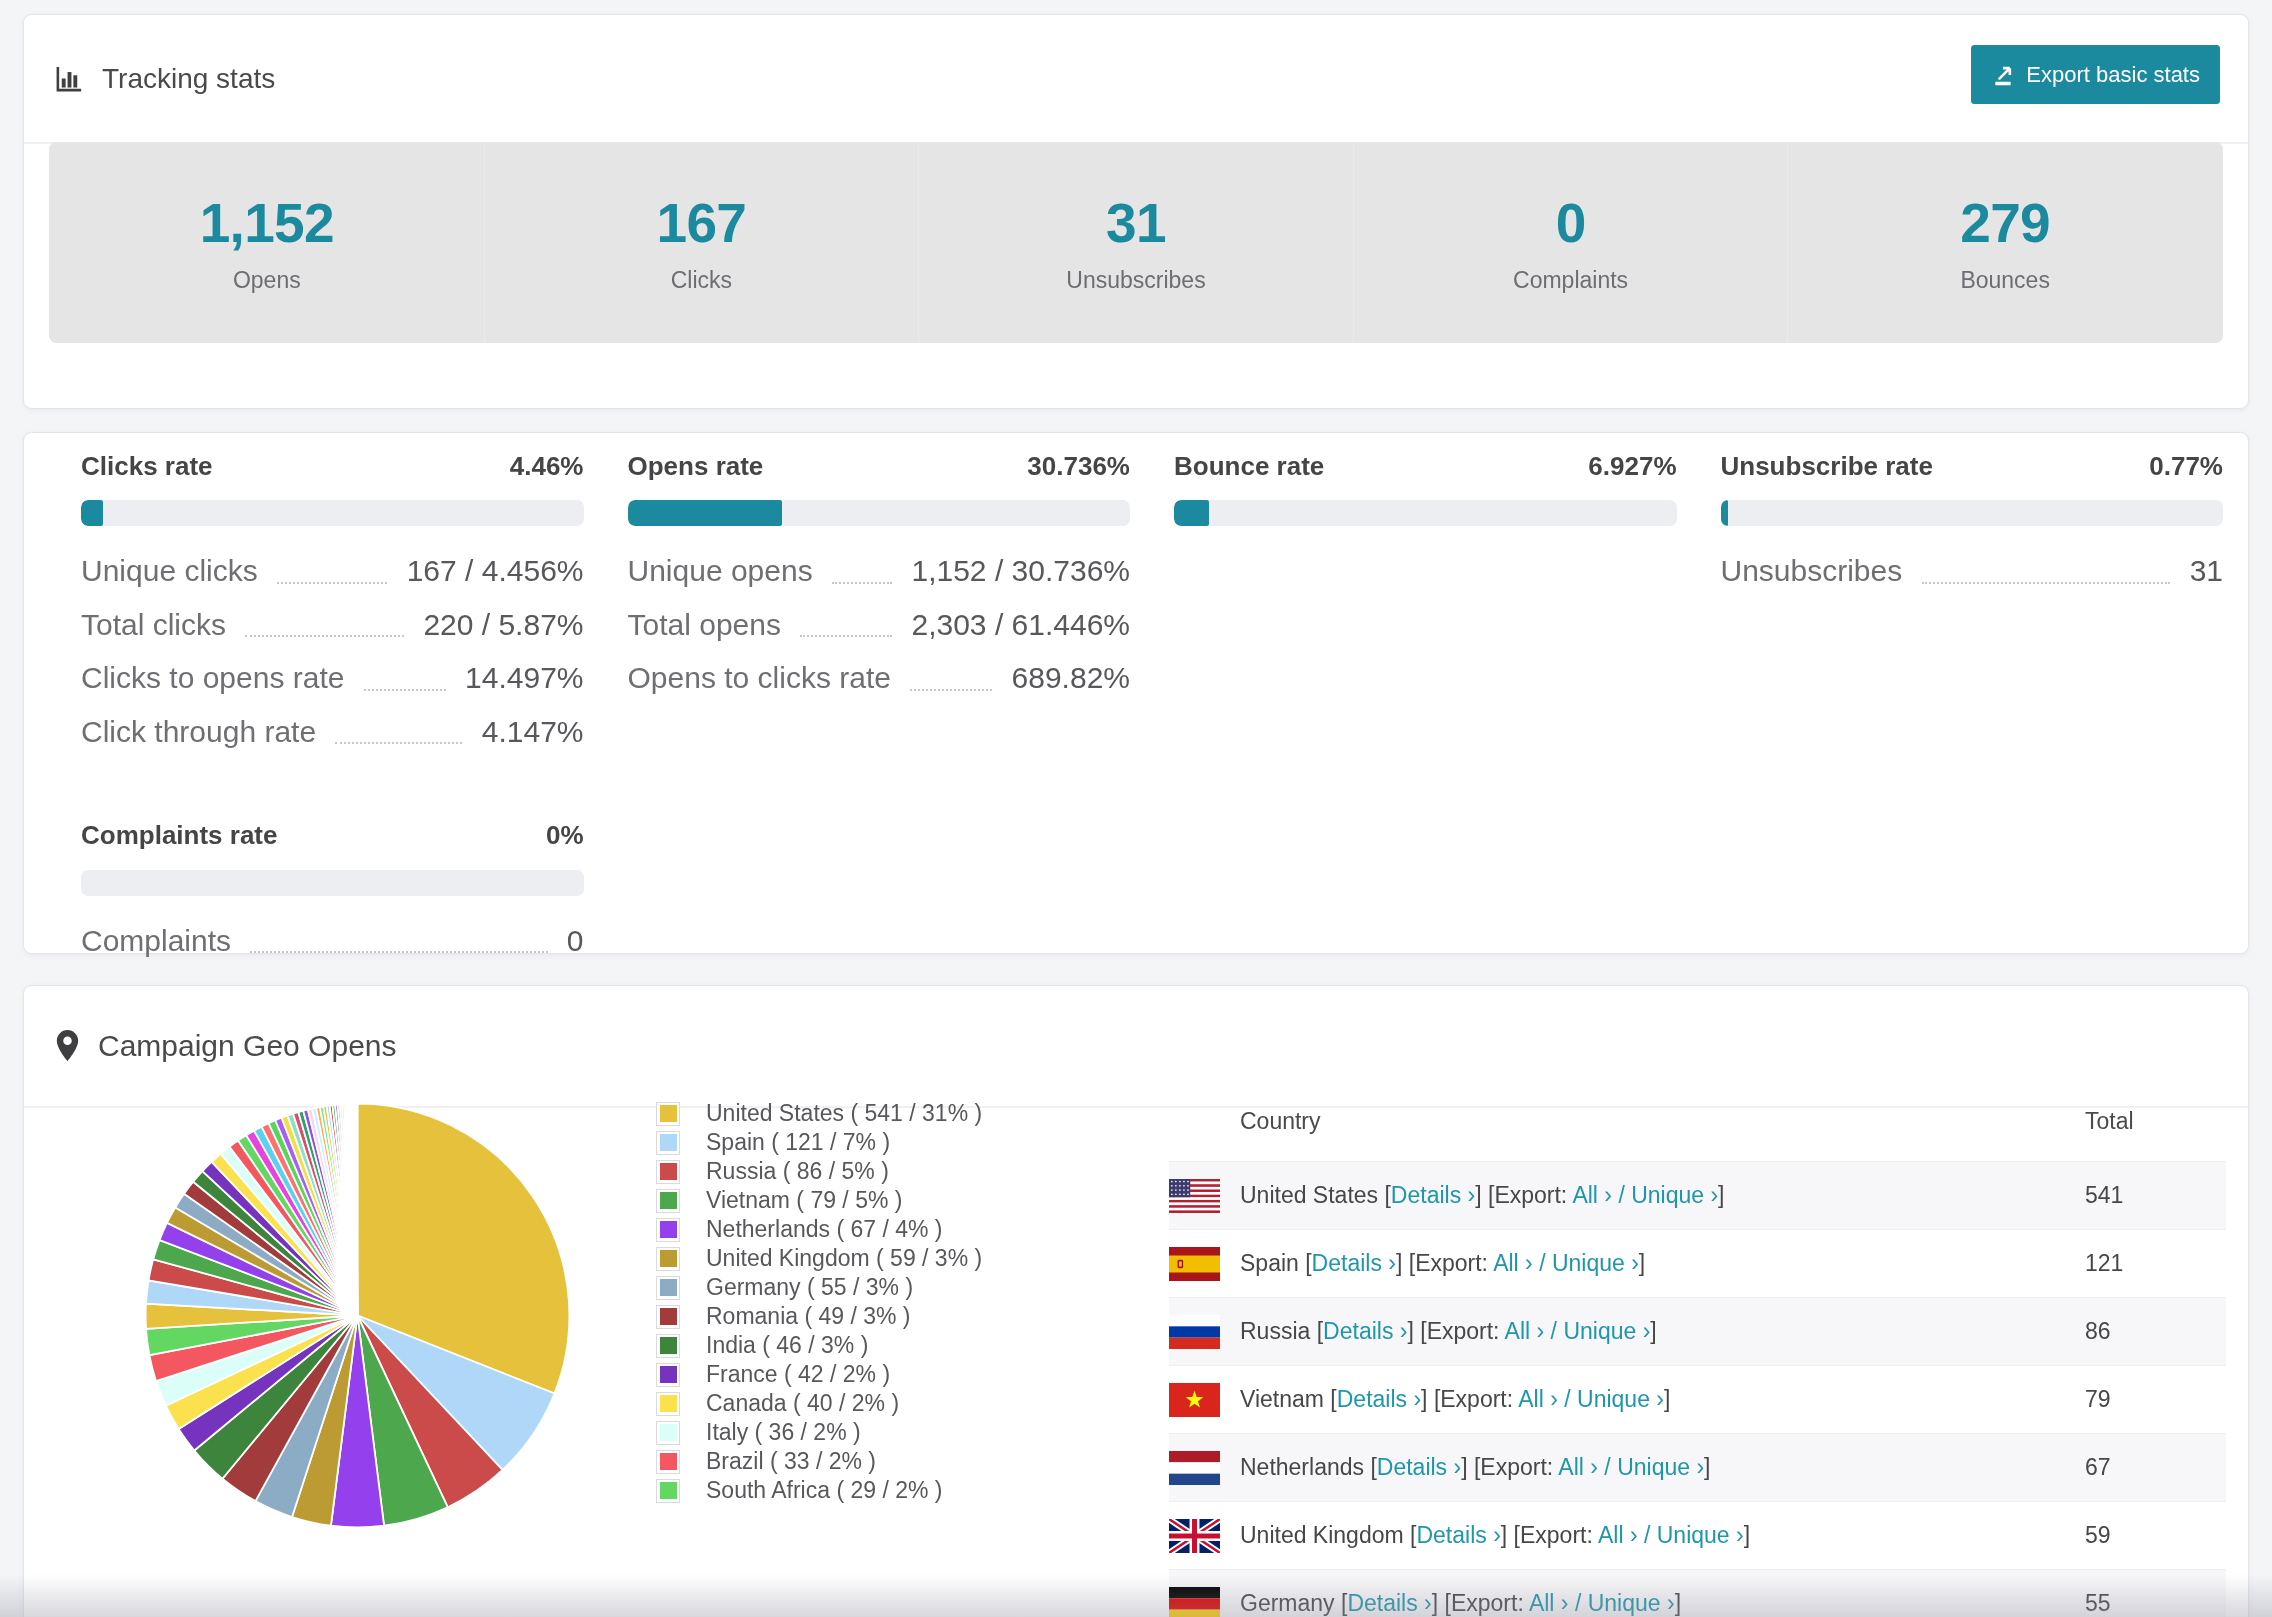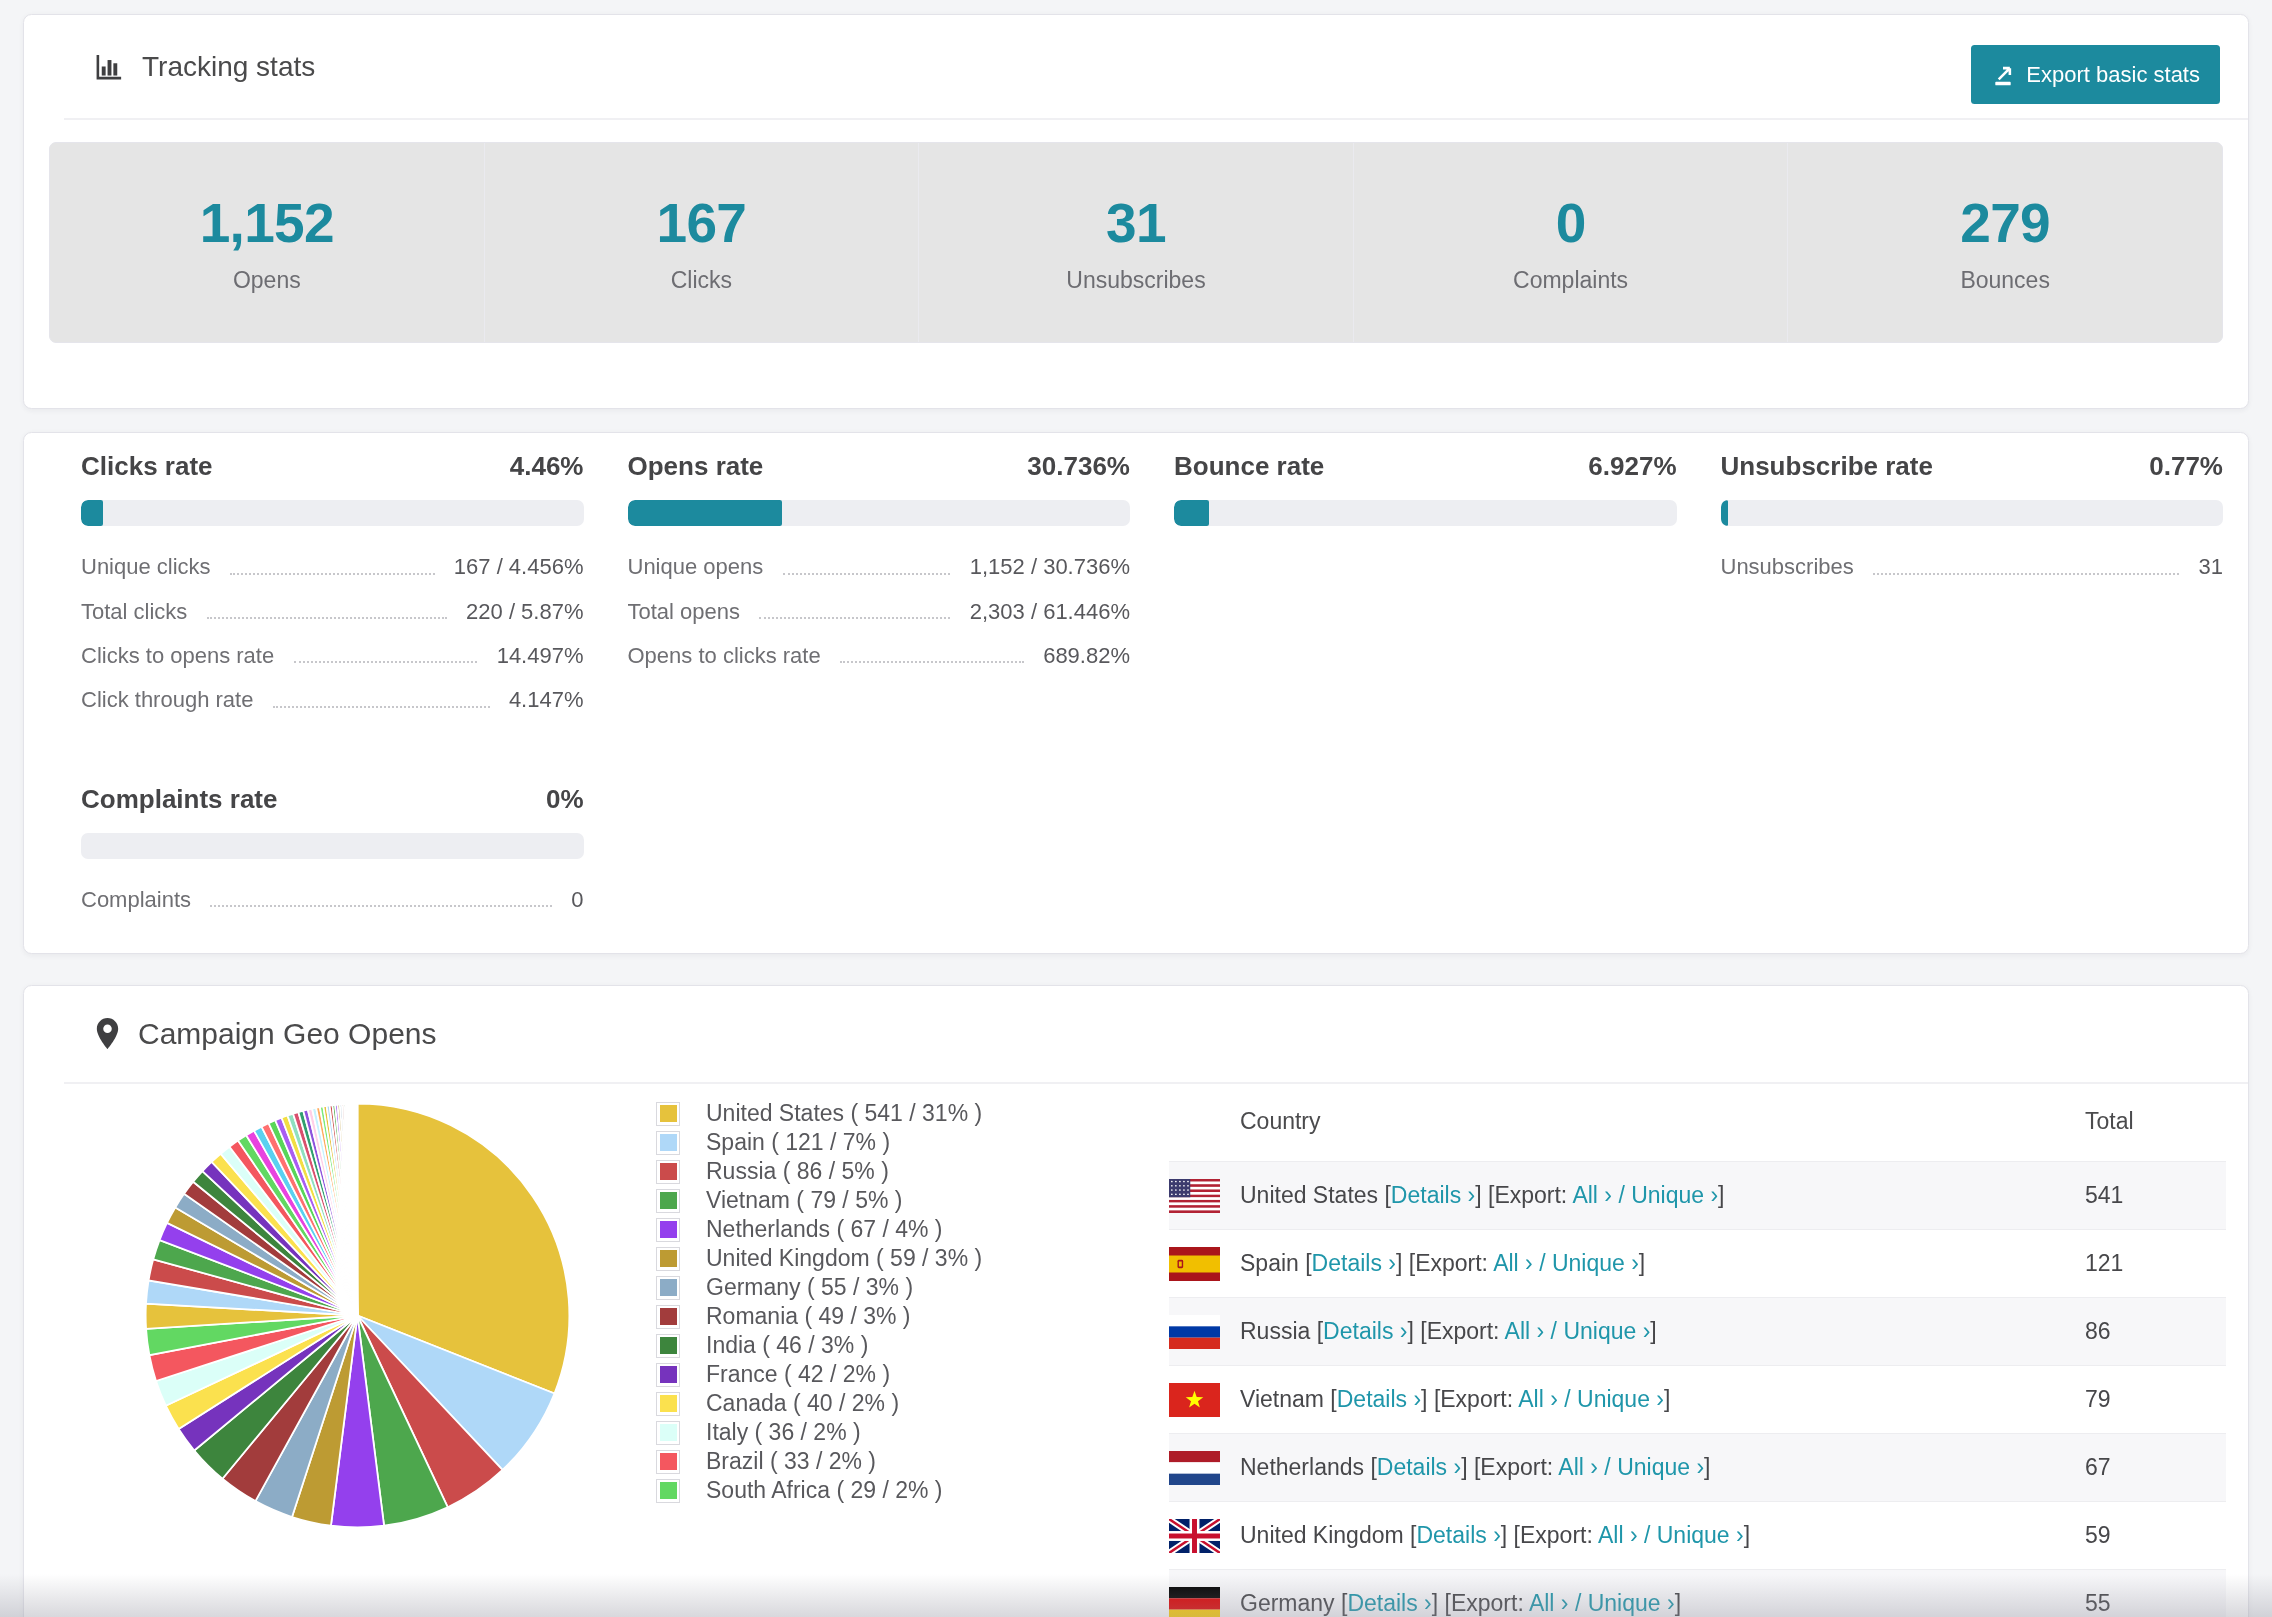--- a/index.html
+++ b/index.html
@@ -4,21 +4,21 @@
 <style>
   html,body{margin:0;padding:0;}
   body{font-family:"Liberation Sans", sans-serif; background:#f4f5f7;}
   .page{position:relative;width:2273px;height:1618px;background:#f4f5f7;overflow:hidden;}
   .card{position:absolute;background:#fff;border:1.4px solid #e3e3e9;border-radius:8.5px;
         box-shadow:0 1.4px 5.6px rgba(30,30,60,.05);box-sizing:border-box;}
   #card-tracking{left:23px;top:14px;width:2226px;height:395px;}
   #card-rates{left:23px;top:432px;width:2226px;height:522px;}
   #card-geo{left:23px;top:985px;width:2226px;height:854px;}
 
-  .card-header{display:flex;align-items:center;gap:17px;padding:0 30px;border-bottom:2.1px solid #f0f0f3;margin-left:40px;}
+  .card-header{display:flex;align-items:center;gap:17px;padding:12px 30px;border-bottom:2.1px solid #f0f0f3;}
   #card-tracking .card-header{height:103px;}
   #card-geo .card-header{height:96px;}
   .card-title{font-size:28px;color:#4a4a4b;}
   #card-geo .card-title{font-size:30px;}
   .hdr-icon{display:flex;align-items:center;}
 
   .export-btn{position:absolute;top:30px;right:28px;height:59px;display:flex;align-items:center;gap:11.3px;
       padding:0 20px;color:#fff;font-size:22px;border-radius:3.5px;border:none;cursor:pointer;}
 
   #stats-row{position:absolute;left:25px;right:25px;top:127px;height:199px;border:1.4px solid #e5e5eb;
@@ -29,21 +29,21 @@
   .stat-value{font-size:55px;font-weight:700;letter-spacing:-0.7px;}
   .stat-label{font-size:23px;color:#6d6d72;margin-top:11.3px;}
 
   #rates-grid{position:absolute;left:25px;right:25px;top:18px;display:grid;
       grid-template-columns:repeat(4,1fr);column-gap:44px;row-gap:52px;margin-left:32px;}
   .rate-head{display:flex;justify-content:space-between;align-items:baseline;}
   .rate-title,.rate-value{font-size:26px;font-weight:700;color:#454547;}
   .bar{margin-top:18.4px;height:26px;border-radius:7px;background:#edeef2;overflow:hidden;}
   .bar-fill{height:100%;border-radius:7px 2.1px 2.1px 7px;}
   .rate-rows{margin-top:28px;}
-  .rate-row{display:flex;align-items:flex-end;margin-bottom:19px;font-size:22px;gap:8px;}
+  .rate-row{display:flex;align-items:flex-end;margin-bottom:19px;font-size:30px;gap:8px;}
   .rate-row-label{color:#6f6f73;line-height:1.15;}
   .leader{flex:1;border-bottom:2.1px dotted #c7c7cb;margin:0 11.3px;transform:translateY(-5px);}
   .rate-row-value{color:#58585c;line-height:1.15;}
 
   #pie-wrap{position:absolute;left:116px;top:112px;width:435px;height:435px;}
   #legend-list{position:absolute;left:632px;top:113px;list-style:none;margin:0;padding:0;}
   .legend-item{display:flex;align-items:center;gap:26px;height:29px;}
   .swatch-box{width:24px;height:24px;border:1.4px solid #d9d9de;background:#fff;display:flex;
       align-items:center;justify-content:center;box-sizing:border-box;flex:none;}
   .swatch{width:17px;height:17px;display:block;}

